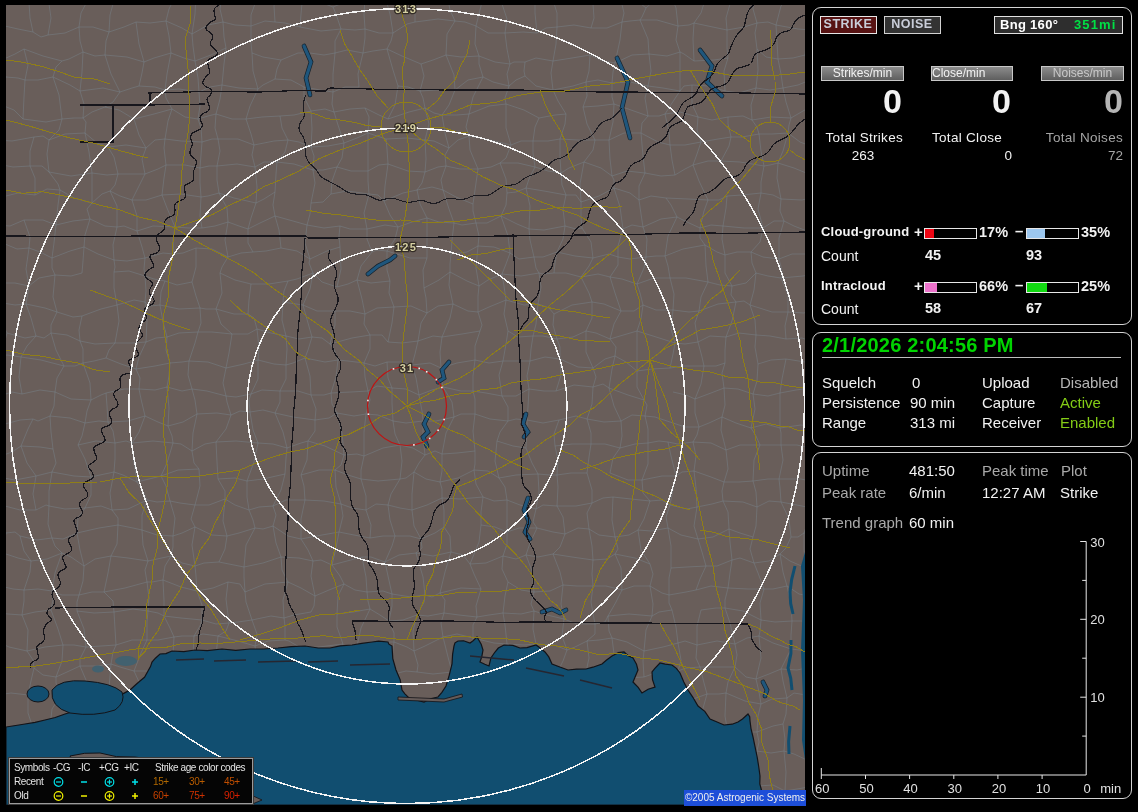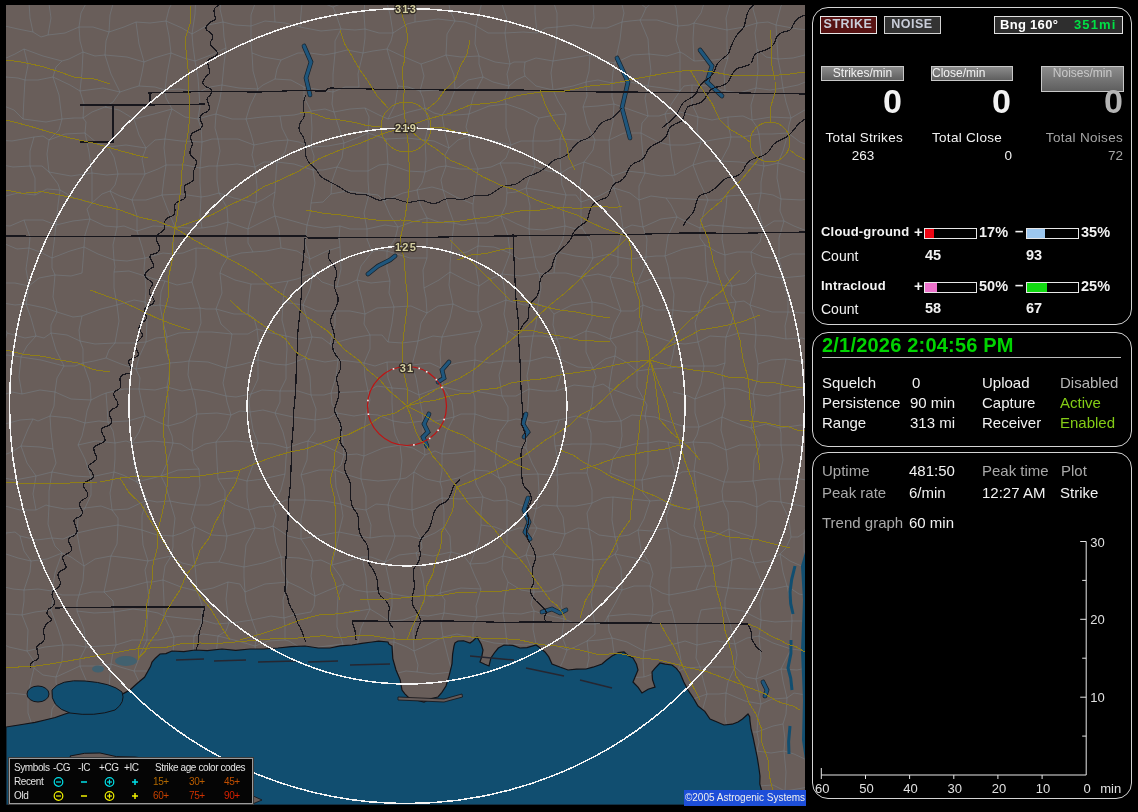--- a/index.html
+++ b/index.html
@@ -1,19 +1,19 @@
 <!DOCTYPE html>
 <html><head><meta charset="utf-8">
 <style>
 * { margin:0; padding:0; box-sizing:border-box; }
 html,body { width:1138px; height:812px; background:#000; overflow:hidden;
   font-family:"Liberation Sans",sans-serif; }
 .abs { position:absolute; }
 .panel { position:absolute; left:812px; width:320px; background:#000;
-  border:1px solid #d4d4d4; border-radius:16px; }
+  border:1px solid #d4d4d4; border-radius:9px; }
 .gl { color:#a9a9a9; }
 .wh { color:#f2f2f2; }
 .gn { color:#84cc16; }
 </style></head>
 <body>
 <div class="abs" style="left:0;top:0;width:1138px;height:812px;background:#000">
 <div class="abs" style="left:0;top:0;width:806px;height:806px">
       <svg width="805" height="805" viewBox="0 0 805 805" style="position:absolute;left:0;top:0">
 <defs>
           <clipPath id="mapclip">
@@ -149,21 +149,21 @@
 <div class="panel" style="top:7px;height:318px">
   <div class="abs" style="left:6.5px;top:8px;width:57px;height:17.5px;background:#571313;border:1.5px solid #e6e6e6;color:#c9cdd9;font-weight:bold;font-size:12.5px;text-align:center;line-height:15px;letter-spacing:0.5px">STRIKE</div>
   <div class="abs" style="left:70.5px;top:8px;width:57px;height:17.5px;background:#333;border:1.5px solid #d2d2d2;color:#c9cdd9;font-weight:bold;font-size:12.5px;text-align:center;line-height:15px;letter-spacing:0.5px">NOISE</div>
   <div class="abs" style="left:181px;top:8px;width:129px;height:18px;background:#2e2e2e;border:1.5px solid #e2e2e2;font-weight:bold;font-size:13px;line-height:15px">
         <span class="abs" style="left:5px;color:#fff;letter-spacing:0.3px">Bng 160°</span>
         <span class="abs" style="left:79px;color:#00e045;letter-spacing:1.1px">351mi</span>
       </div>
 
   <div class="abs" style="left:8px;top:58px;width:83px;height:15px;background:linear-gradient(#8c8c8c,#5e5e5e);border:1px solid #c8c8c8;color:#f2f2f2;font-size:12px;text-align:center;line-height:13px">Strikes/min</div>
   <div class="abs" style="left:118px;top:58px;width:82px;height:15px;background:linear-gradient(#8c8c8c,#5e5e5e);border:1px solid #c8c8c8;color:#f2f2f2;font-size:12px;text-align:left;line-height:13px">Close/min</div>
-  <div class="abs" style="left:228px;top:58px;width:83px;height:26px;background:linear-gradient(#8c8c8c,#5e5e5e);border:1px solid #c8c8c8;color:#c9c9c9;font-size:12px;text-align:center;line-height:13px">Noises/min</div>
+  <div class="abs" style="left:228px;top:58px;width:83px;height:15px;background:linear-gradient(#8c8c8c,#5e5e5e);border:1px solid #c8c8c8;color:#c9c9c9;font-size:12px;text-align:center;line-height:13px">Noises/min</div>
 
   <div class="abs wh" style="left:9px;top:74px;width:80px;font-size:34px;font-weight:bold;text-align:right">0</div>
   <div class="abs wh" style="left:118px;top:74px;width:80px;font-size:34px;font-weight:bold;text-align:right">0</div>
   <div class="abs" style="left:230px;top:74px;width:80px;font-size:34px;font-weight:bold;text-align:right;color:#b5b5b5">0</div>
 
   <div class="abs wh" style="left:10px;top:121.5px;width:80px;font-size:13.5px;text-align:right;letter-spacing:0.3px">Total Strikes</div>
   <div class="abs wh" style="left:119px;top:121.5px;width:80px;font-size:13.5px;text-align:left;letter-spacing:0.3px">Total Close</div>
   <div class="abs" style="left:230px;top:121.5px;width:80px;font-size:13.5px;text-align:right;letter-spacing:0.3px;color:#a5a5a5">Total Noises</div>
   <div class="abs wh" style="left:10px;top:140px;width:80px;font-size:13.5px;text-align:center">263</div>
   <div class="abs wh" style="left:119px;top:140px;width:80px;font-size:13.5px;text-align:right">0</div>
@@ -184,21 +184,21 @@
 
   <div class="abs wh" style="left:8px;top:240px;font-size:14px">Count</div>
   <div class="abs wh" style="left:112px;top:239px;font-size:14.5px;font-weight:bold">45</div>
   <div class="abs wh" style="left:213px;top:239px;font-size:14.5px;font-weight:bold">93</div>
 
   <div class="abs" style="left:8px;top:270px;width:150px;font-size:13px;font-weight:bold;color:#f4f4f4;letter-spacing:0.2px">Intracloud</div>
   <div class="abs wh" style="left:101px;top:269px;font-size:15px;font-weight:bold">+</div>
   <div class="abs" style="left:110.5px;top:273.5px;width:53px;height:11.5px;border:1px solid #e8e8e8;background:#000">
         <div style="width:12px;height:100%;background:#ec72cb"></div>
       </div>
-  <div class="abs wh" style="left:166px;top:270px;font-size:14.5px;font-weight:bold">50%</div>
+  <div class="abs wh" style="left:166px;top:270px;font-size:14.5px;font-weight:bold">66%</div>
   <div class="abs wh" style="left:202px;top:268px;font-size:15px;font-weight:bold">–</div>
   <div class="abs" style="left:212.5px;top:273.5px;width:53px;height:11.5px;border:1px solid #e8e8e8;background:#000">
         <div style="width:20px;height:100%;background:#12da12"></div>
       </div>
   <div class="abs wh" style="left:268px;top:270px;font-size:14.5px;font-weight:bold">25%</div>
 
   <div class="abs wh" style="left:8px;top:293px;font-size:14px">Count</div>
   <div class="abs wh" style="left:112px;top:292px;font-size:14.5px;font-weight:bold">58</div>
   <div class="abs wh" style="left:213px;top:292px;font-size:14.5px;font-weight:bold">67</div>
 </div>

